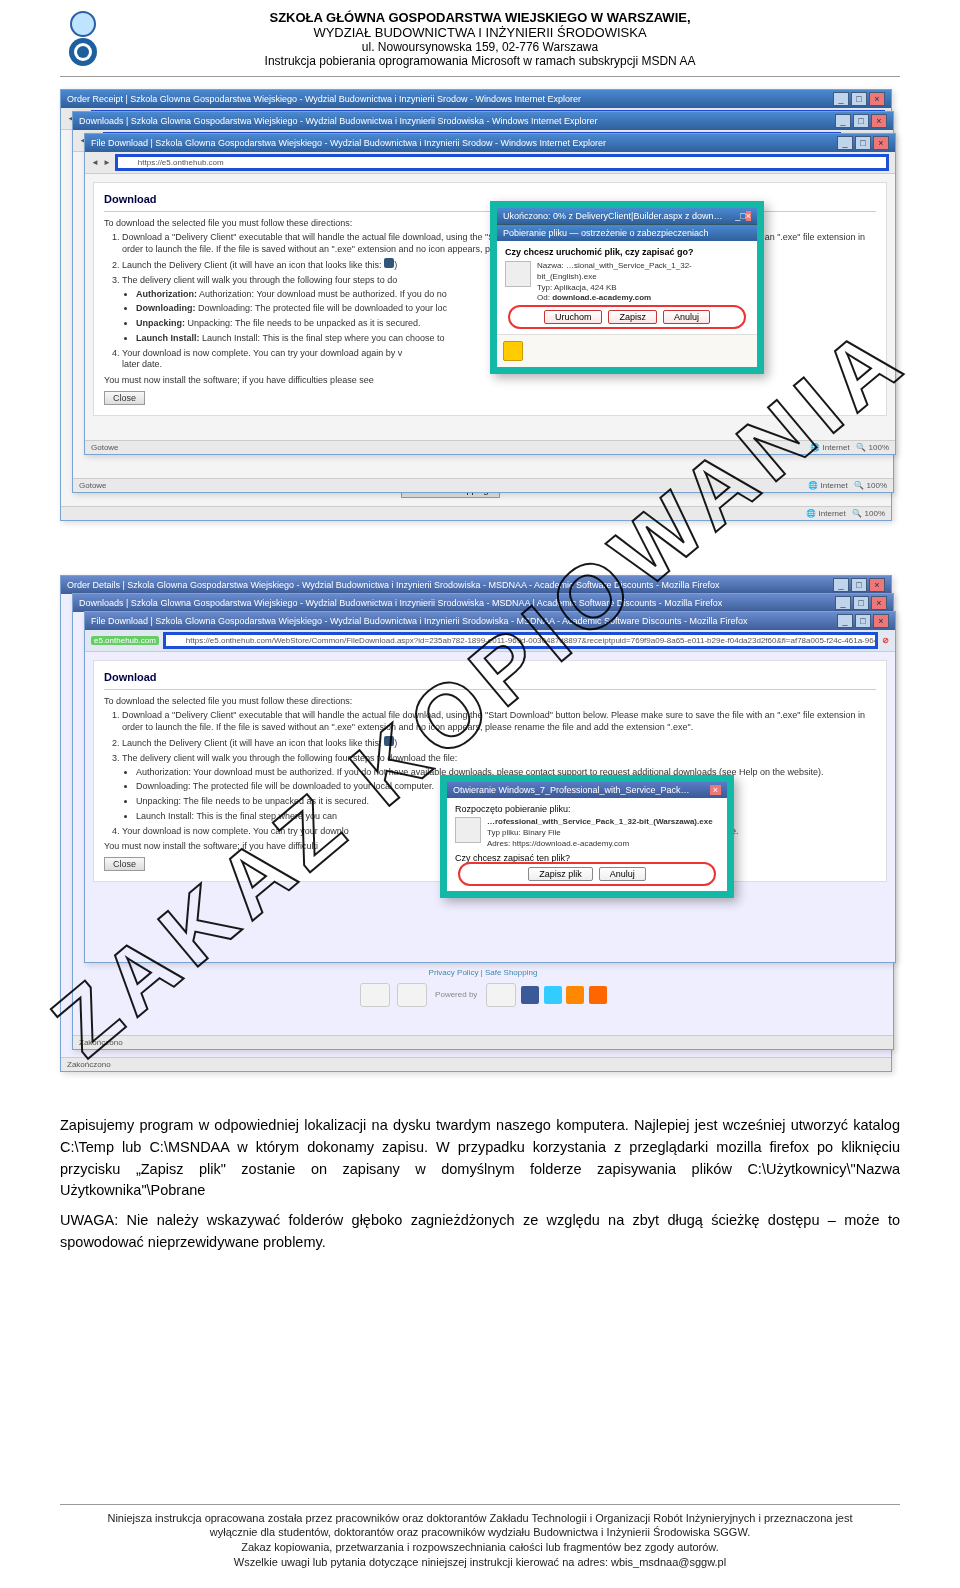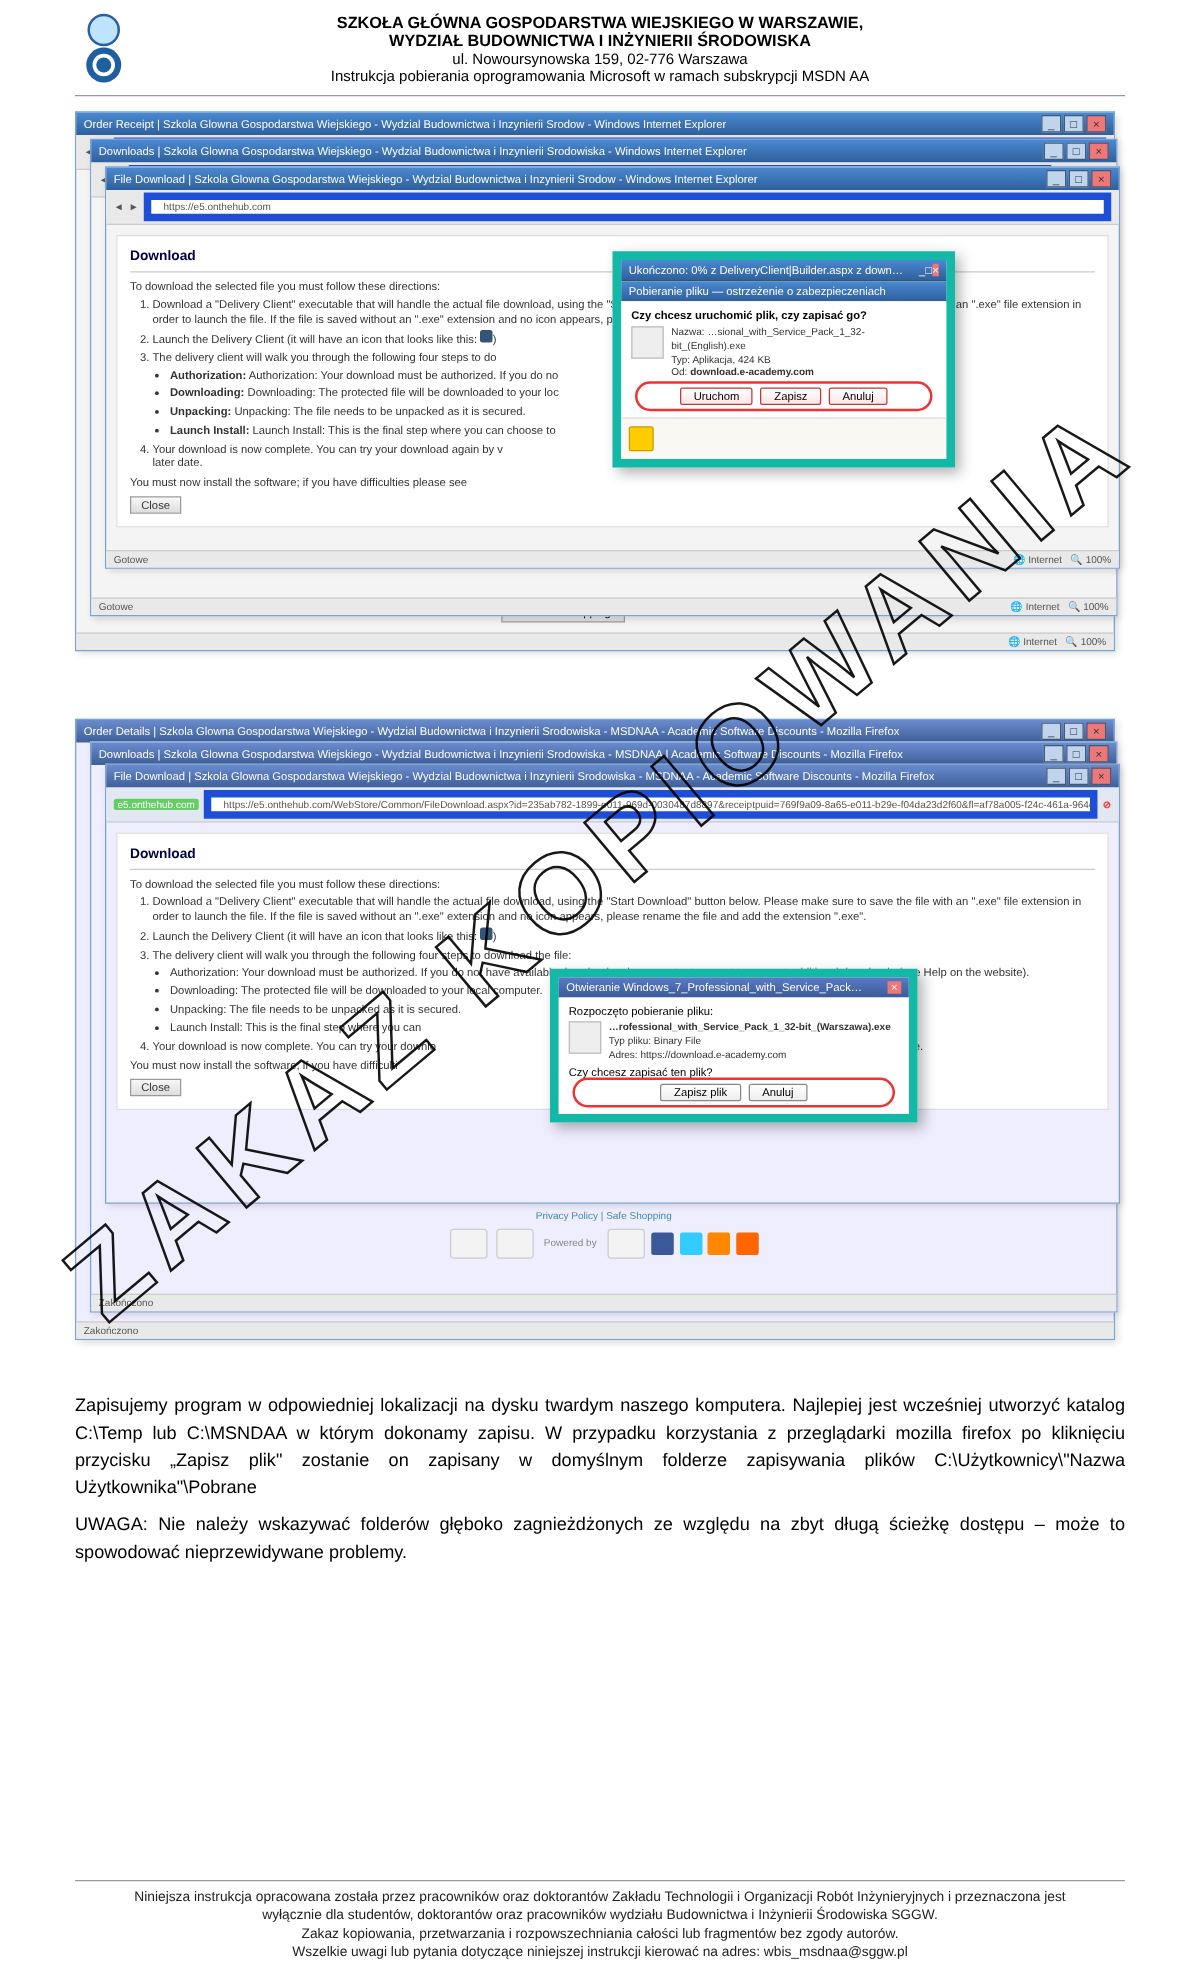--- a/index.html
+++ b/index.html
@@ -25,21 +25,21 @@
     position: relative;
   }
   .header-block .logo {
     position: absolute;
     left: 0;
     top: 0;
     width: 46px;
     height: 60px;
   }
   .header-line1 { font-weight: bold; font-size: 13px; }
-  .header-line2 { font-weight: bold; font-size: 13px; }
+  .header-line2 { font-weight: normal; font-size: 13px; }
   .header-line3 { font-size: 12px; }
   .header-line4 { font-size: 12px; }
 
   .screenshot-stack {
     position: relative;
     width: 840px;
     height: 470px;
     margin: 0 auto 16px auto;
   }
   .browser-window {
@@ -84,22 +84,22 @@
     align-items: center;
     gap: 4px;
     font-size: 8px;
     color: #555;
     white-space: nowrap;
     overflow: hidden;
   }
   .addr-bar .url-field {
     flex: 1;
     background: #fff;
-    border: 6px solid #1d4ed8;
-    padding: 1px 10px;
+    border: 3px solid #1d4ed8;
+    padding: 1px 20px;
     white-space: nowrap;
     overflow: hidden;
   }
   .content-area {
     background: #fff;
     border: 1px solid #ddd;
     margin: 8px;
     padding: 10px;
     font-size: 9px;
     color: #333;

